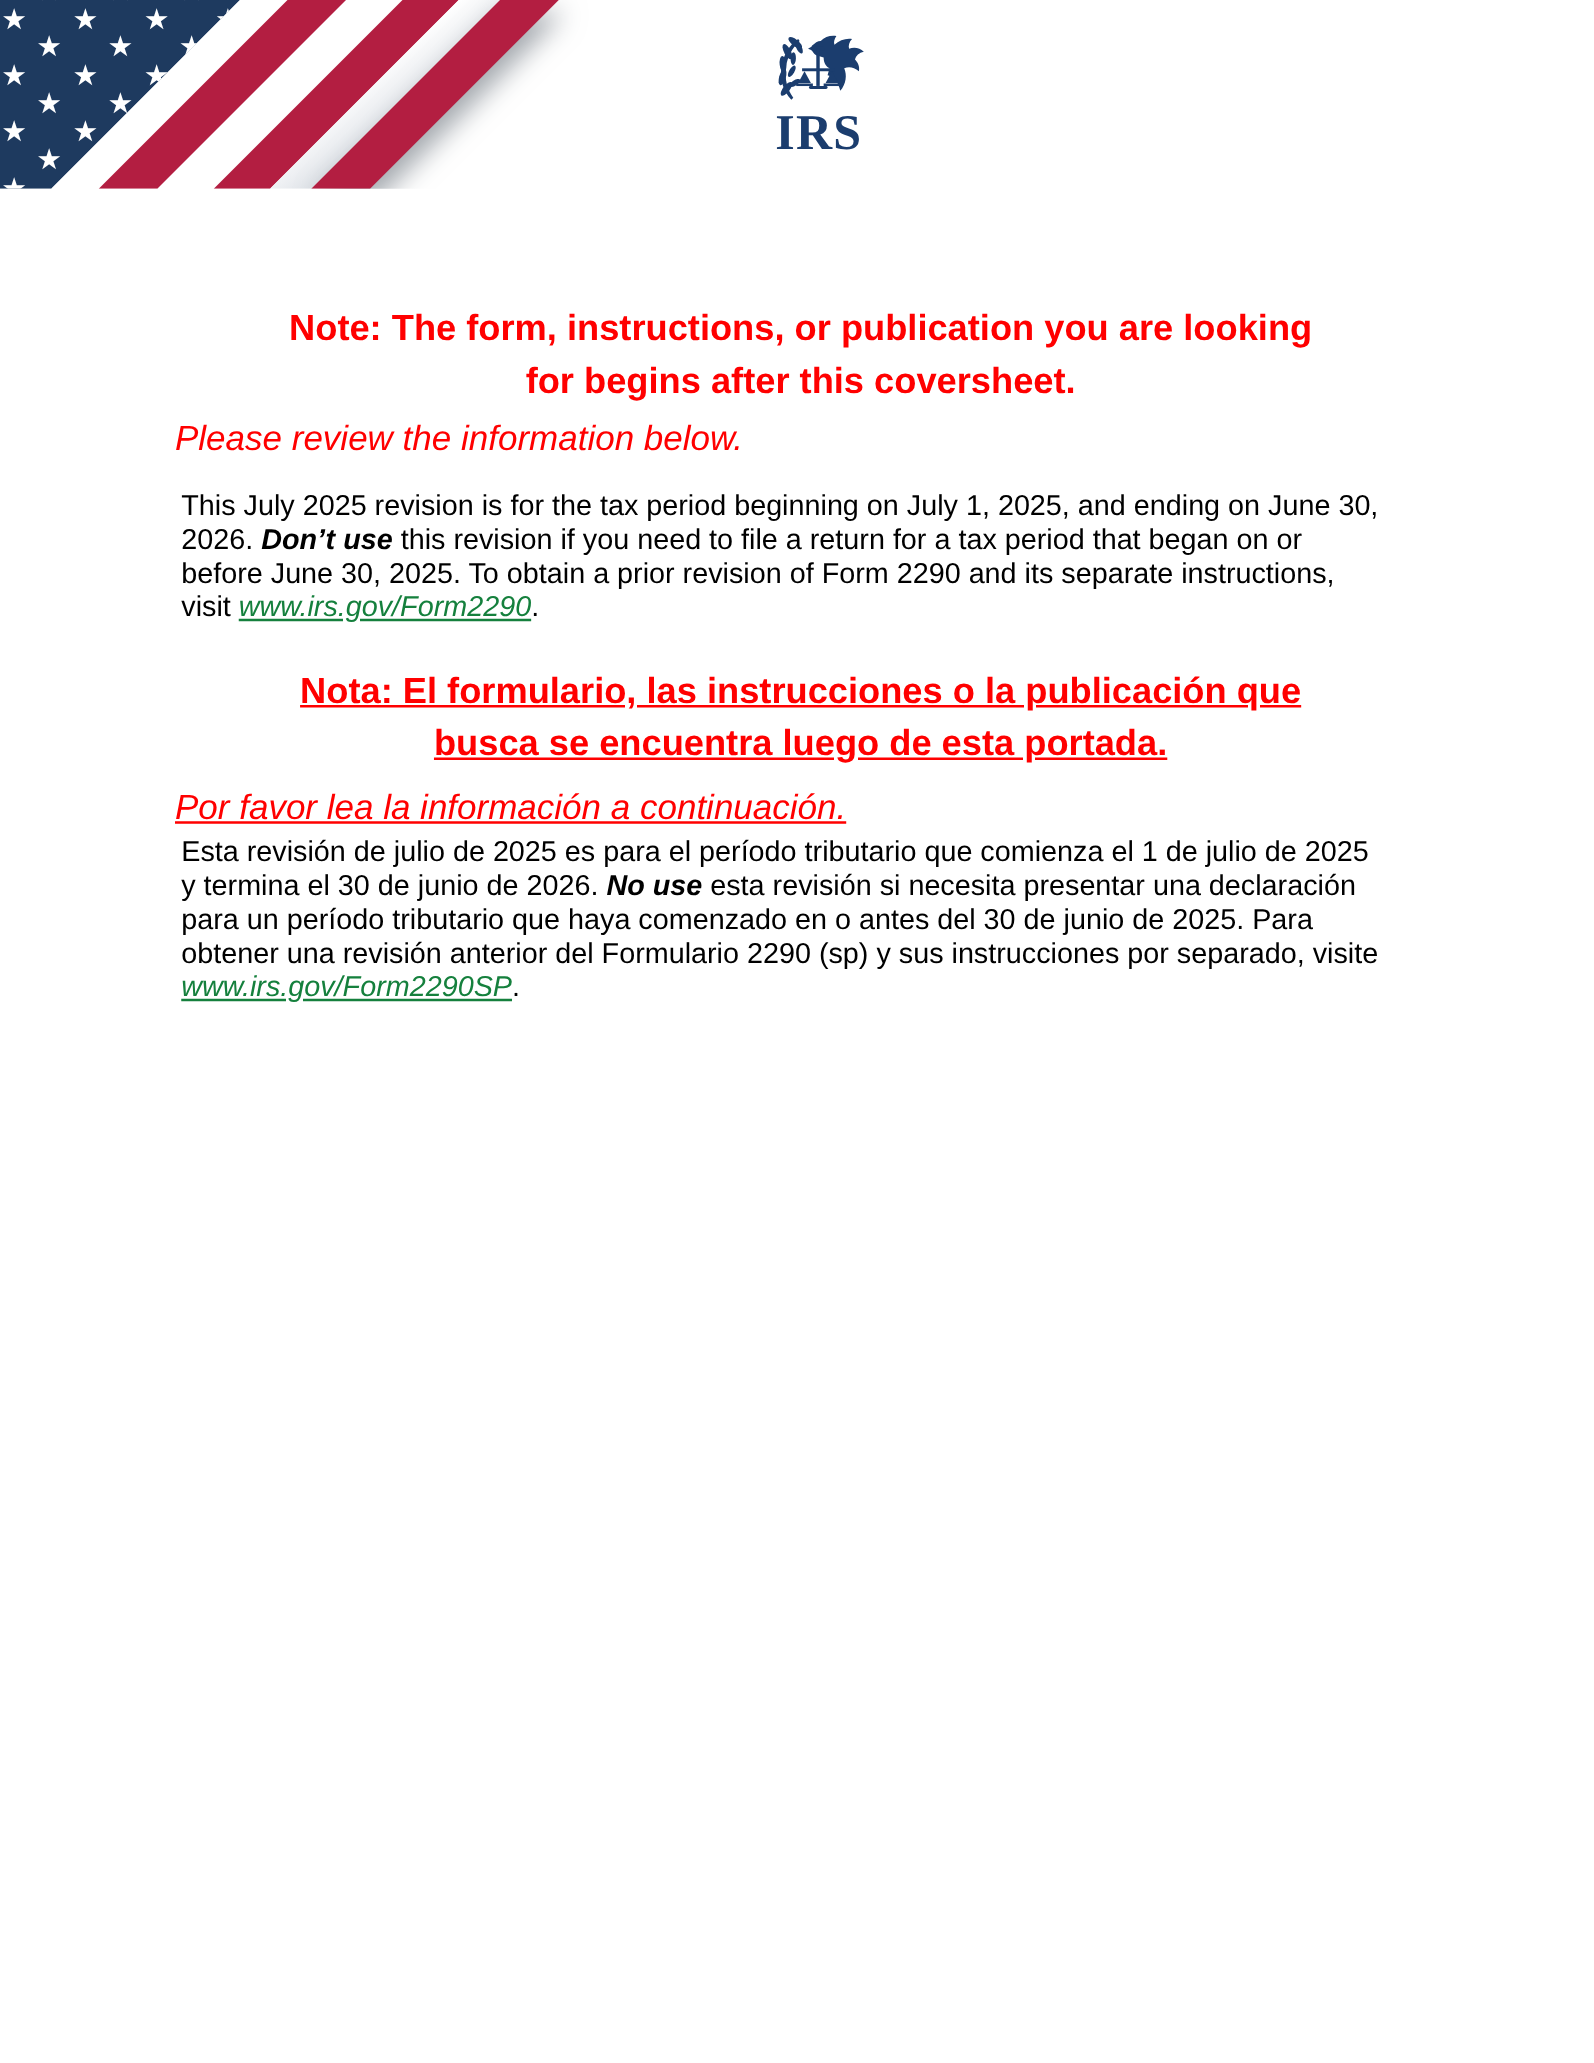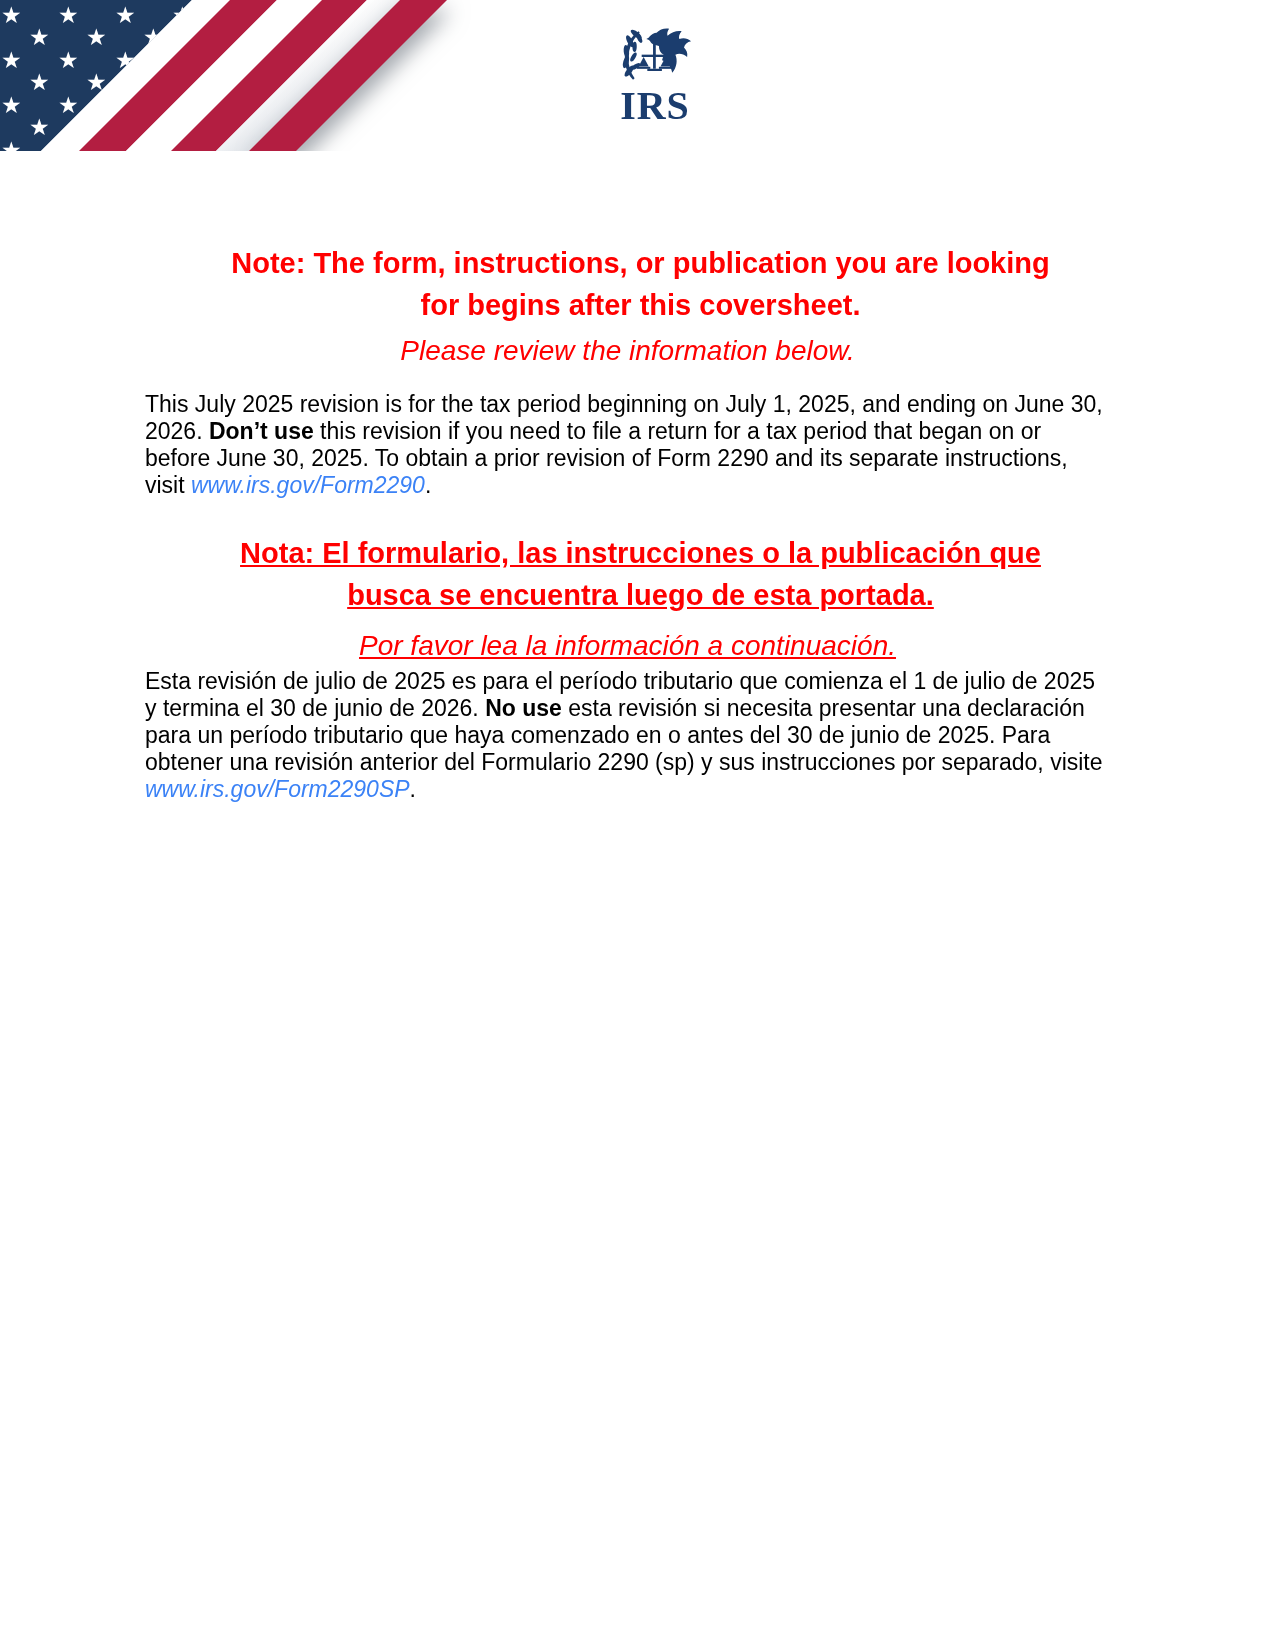--- a/index.html
+++ b/index.html
@@ -27,26 +27,26 @@
 
   
   .logo { position:absolute; top:28px; left:0; right:0; text-align:center; color:#1b3d6e;padding-left:35px; }
   .logo svg { display:block; margin:0 auto; }
   .irs-word { font-family:"Liberation Serif", serif; font-weight:bold;
               font-size:40px; line-height:1; letter-spacing:1px; color:#1b3d6e; }
 
   
   .h-red   { position:absolute; left:153px; width:975px; text-align:center;
              color:#ff0000; font-weight:bold; font-size:29px; line-height:42px; }
-  .sub-red { position:absolute; left:140px; width:975px; text-align:center;
+  .sub-red { position:absolute; left:140px; width:975px; 
              color:#ff0000; font-style:italic; font-size:28px; line-height:34px; }
   .para    { position:absolute; left:145px; width:960px; margin:0;
              color:#000000; font-size:23px; line-height:27px; }
-  .para b  { font-weight:bold; }
-  .link    { color:#3b82f6; font-style:italic; cursor:pointer; }
+  .para b  { font-weight:bold;font-style:italic; }
+  .link    { color:#15803d; font-style:italic; text-decoration:underline; cursor:pointer; }
 
   .pos-h1   { top:242px; }
   .pos-sub1 { top:334px; }
   .pos-p1   { top:391px; }
   .pos-h2   { top:532px;text-decoration:underline; }
   .pos-sub2 { top:629px;text-decoration:underline; }
   .pos-p2   { top:668px; }
 </style>
 </head>
 <body>

